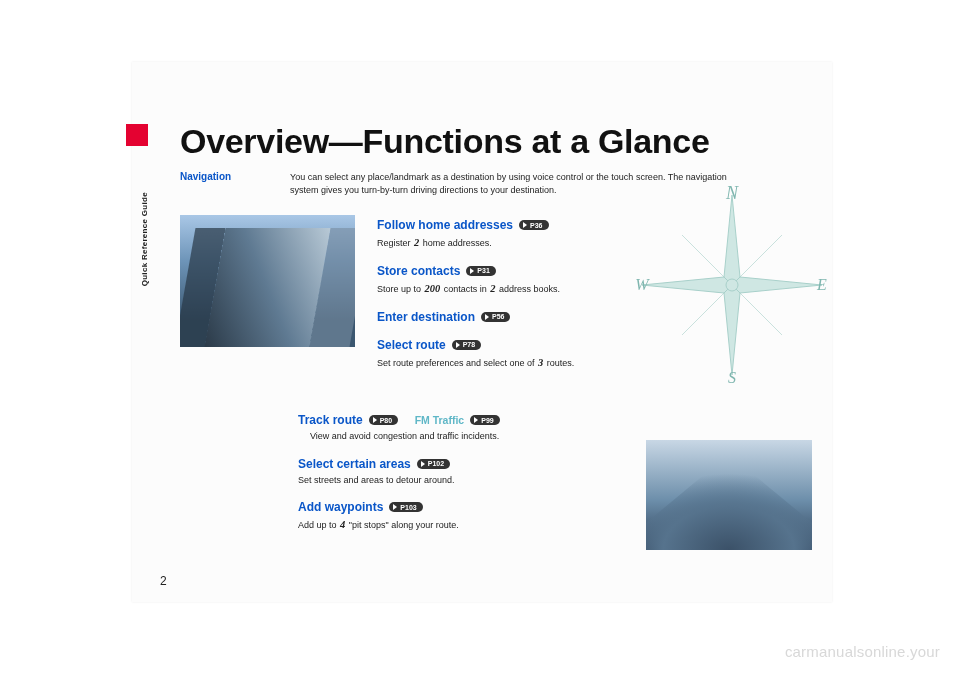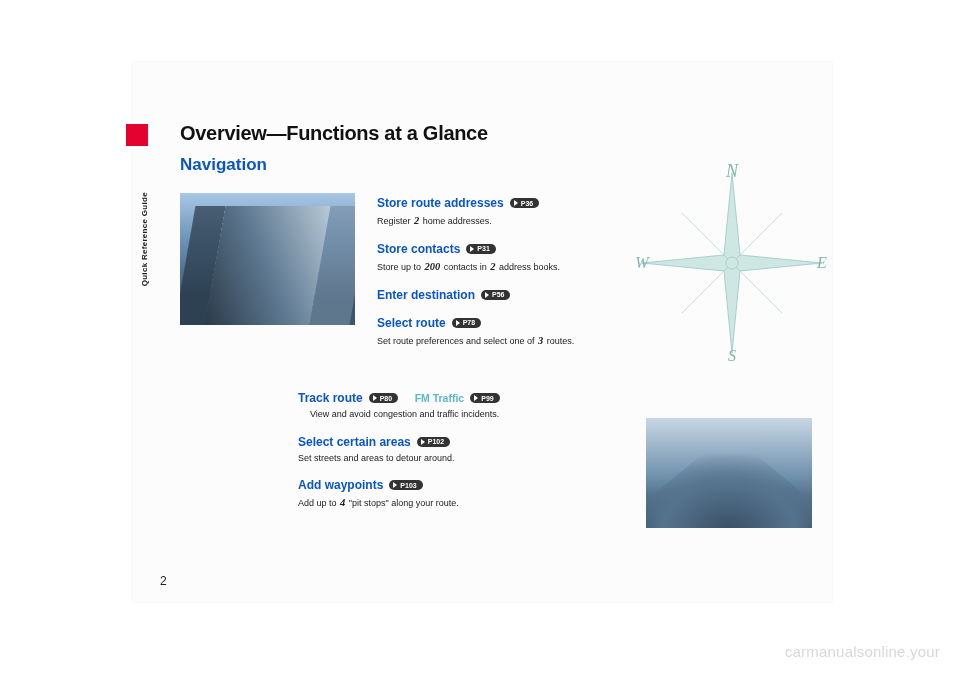--- a/index.html
+++ b/index.html
@@ -51,33 +51,33 @@
       font-size: 12px;
       color: #222;
     }
     .content {
       position: absolute;
       left: 48px;
       top: 60px;
       right: 20px;
     }
     .title {
-      font-size: 20px;
+      font-size: 34px;
       font-weight: 800;
       color: #111;
       margin-bottom: 10px;
       letter-spacing: -0.3px;
     }
     .intro-row {
       display: flex;
       gap: 18px;
       margin-bottom: 18px;
     }
     .nav-label {
-      font-size: 17px;
+      font-size: 10px;
       font-weight: 700;
       color: #0a56c8;
       min-width: 92px;
     }
     .intro-text {
       font-size: 9px;
       line-height: 1.45;
       color: #222;
       max-width: 440px;
     }
@@ -209,20 +209,21 @@
 <div class="page">
   <div class="red-tab"></div>
   <div class="side-label">Quick Reference Guide</div>
   <div class="page-number">2</div>
 
   <div class="content">
     <h1 class="title">Overview—Functions at a Glance</h1>
 
     <div class="intro-row">
       <div class="nav-label">Navigation</div>
+      <div class="intro-text">You can select any place/landmark as a destination by using voice control or the touch screen. The navigation system gives you turn-by-turn driving directions to your destination.</div>
     </div>
 
     <div class="section-1">
       <div class="img-placeholder img-buildings"></div>
 
       <svg class="compass" viewBox="0 0 200 200">
         <g fill="#cfe7e3" stroke="#a8d0ca" stroke-width="1">
           <polygon points="100,10 108,92 100,100 92,92"></polygon>
           <polygon points="190,100 108,108 100,100 108,92"></polygon>
           <polygon points="100,190 92,108 100,100 108,108"></polygon>
@@ -236,21 +237,21 @@
         <text x="100" y="14" text-anchor="middle" font-family="Georgia" font-style="italic" font-size="18" fill="#7fb6af">N</text>
         <text x="190" y="105" text-anchor="middle" font-family="Georgia" font-style="italic" font-size="16" fill="#7fb6af">E</text>
         <text x="100" y="198" text-anchor="middle" font-family="Georgia" font-style="italic" font-size="16" fill="#7fb6af">S</text>
         <text x="10" y="105" text-anchor="middle" font-family="Georgia" font-style="italic" font-size="16" fill="#7fb6af">W</text>
       </svg>
 
       <div class="feature-list">
 
         <div class="feature">
           <div class="feature-title">
-            <span>Store route addresses</span>
+            <span>Follow home addresses</span>
             <span class="page-ref">P36</span>
           </div>
           <div class="feature-desc">
             <span>Register </span><span class="bigbold">2</span><span> home addresses.</span>
           </div>
         </div>
 
         <div class="feature">
           <div class="feature-title">
             <span>Store contacts</span>

